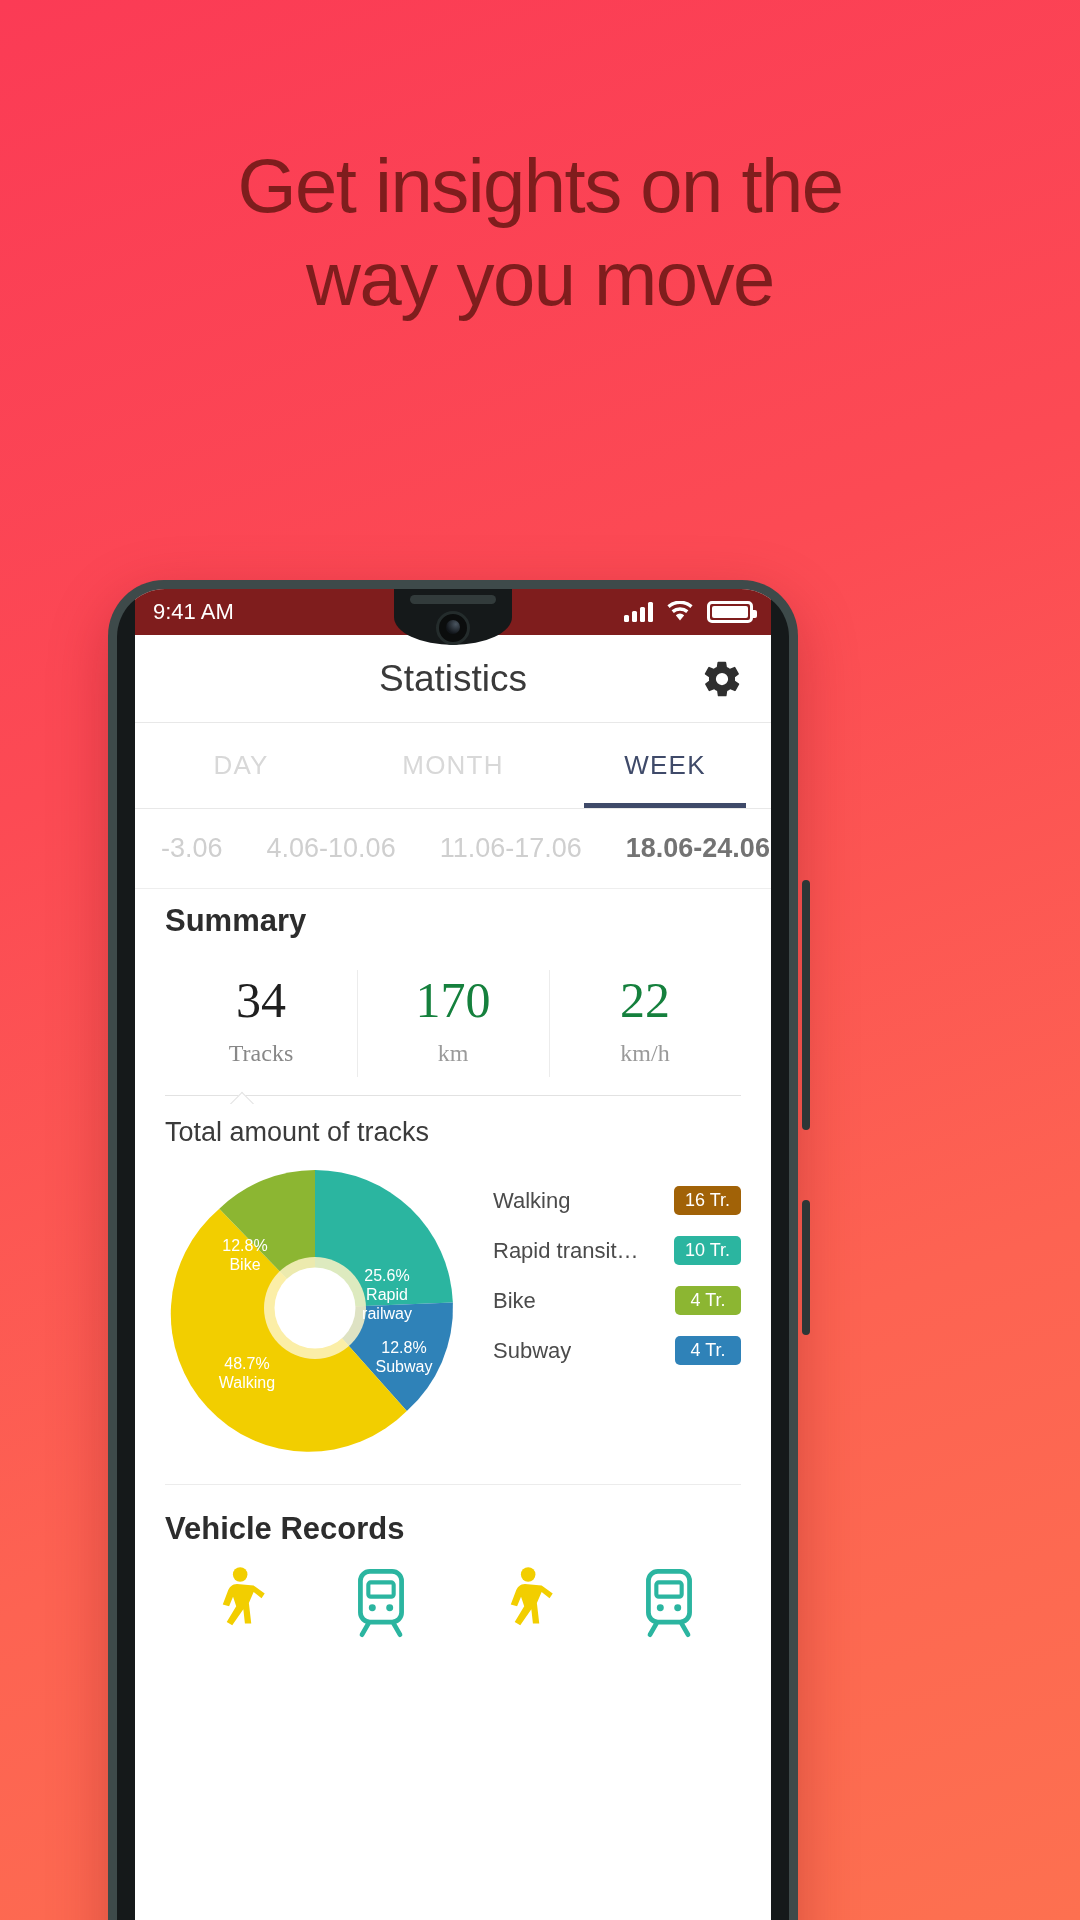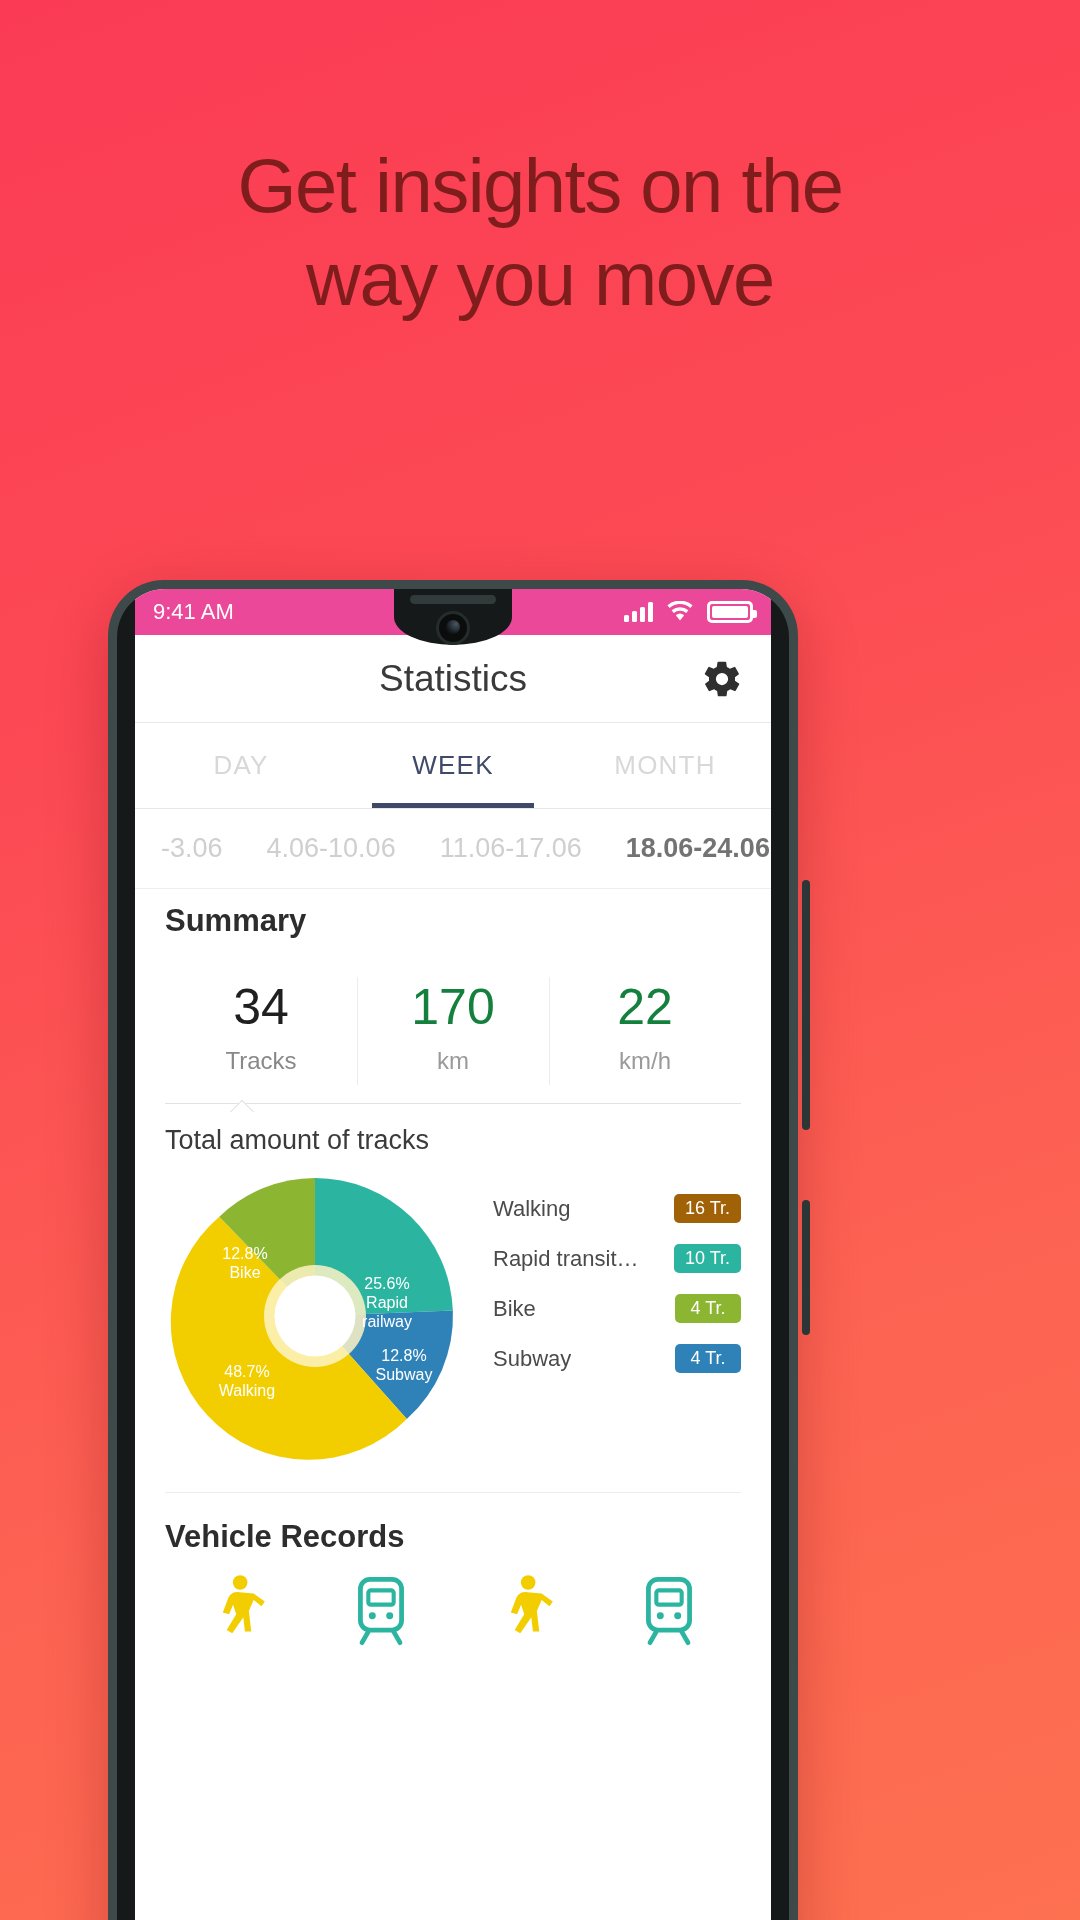--- a/index.html
+++ b/index.html
@@ -64,21 +64,21 @@
   }
 
   
   .screen{
     position:relative; width:100%; height:100%;
     background:#fff; overflow:hidden;
   }
 
   
   .statusbar{
-    position:relative; height:46px; background:#ec4899;
+    position:relative; height:46px; background:#7f1d1d;
     display:flex; align-items:center; justify-content:space-between;
     padding:4px 18px; color:#fff; font-size:22px; z-index:3;
   }
   .sb-right{ display:flex; align-items:center; gap:13px; }
   .sig{ display:flex; align-items:flex-end; gap:3px; height:20px; }
   .sig i{ display:block; width:5px; background:#fff; border-radius:1.5px; }
   .sig i:nth-child(1){ height:7px; }
   .sig i:nth-child(2){ height:11px; }
   .sig i:nth-child(3){ height:15px; }
   .sig i:nth-child(4){ height:20px; }
@@ -119,21 +119,21 @@
     display:flex; height:80px; align-items:center;
     border-bottom:1px solid #eee; background:#fff;
     padding-left:4px; overflow:hidden;
   }
   .wk{ font-size:27px; color:#cfcfcf; white-space:nowrap; padding:0 22px; }
   .wk.active{ color:#737373; font-weight:bold; }
 
   
   .section-pad{ padding:0 30px; }
   .summary-title{ font-size:31px; font-weight:bold; color:#2d2d2d; margin:14px 0 0 0; }
-  .stats{ display:flex; margin-top:32px; }
+  .stats{ display:flex; margin-top:25px;font-family:Liberation Serif, serif; }
   .stat{ flex:1; text-align:center; position:relative; padding:8px 0 16px 0; }
   .stat + .stat:before{
     content:""; position:absolute; left:0; top:6px; bottom:6px; width:1px; background:#ececec;
   }
   .stat .v{ font-size:50px; color:#15803d; line-height:1.15; }
   .stat .l{ font-size:24px; color:#9a9a9a; margin-top:10px; }
   .stat.active .v{ color:#1f1f1f; }
   .stat.active .l{ color:#888; }
 
   .sep-wrap{ position:relative; height:16px; margin:4px 0 6px 0; }
@@ -217,25 +217,25 @@
         <h1>Statistics</h1>
         <svg class="gear" viewBox="0 0 24 24">
           <path fill="#2f2f2f" d="M19.4 13a7.8 7.8 0 000-2l2.1-1.6a.5.5 0 00.1-.6l-2-3.5a.5.5 0 00-.6-.2l-2.5 1a7.6 7.6 0 00-1.7-1l-.4-2.6a.5.5 0 00-.5-.4h-4a.5.5 0 00-.5.4l-.4 2.6c-.6.2-1.2.6-1.7 1l-2.5-1a.5.5 0 00-.6.2l-2 3.5a.5.5 0 00.1.6L4.6 11a7.8 7.8 0 000 2l-2.1 1.6a.5.5 0 00-.1.6l2 3.5c.1.2.4.3.6.2l2.5-1c.5.4 1.1.8 1.7 1l.4 2.6c0 .2.3.4.5.4h4c.2 0 .5-.2.5-.4l.4-2.6c.6-.2 1.2-.6 1.7-1l2.5 1c.2.1.5 0 .6-.2l2-3.5a.5.5 0 00-.1-.6zM12 15.5A3.5 3.5 0 1115.5 12 3.5 3.5 0 0112 15.5z"></path>
         </svg>
       </div>
 
       <div class="tabs">
         <div class="tab">
           <span>DAY</span>
         </div>
+        <div class="tab">
+          <span>MONTH</span>
+        </div>
         <div class="tab active">
           <span>WEEK</span>
-        </div>
-        <div class="tab">
-          <span>MONTH</span>
         </div>
       </div>
 
       <div class="weeks">
         <span class="wk">-3.06</span>
         <span class="wk">4.06-10.06</span>
         <span class="wk">11.06-17.06</span>
         <span class="wk active">18.06-24.06</span>
       </div>
 

